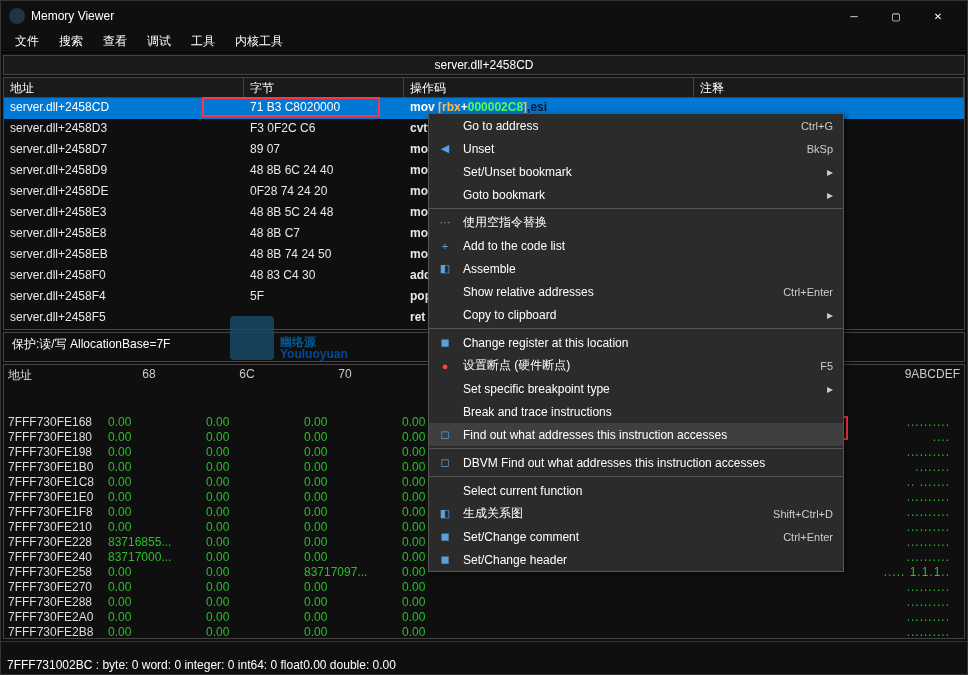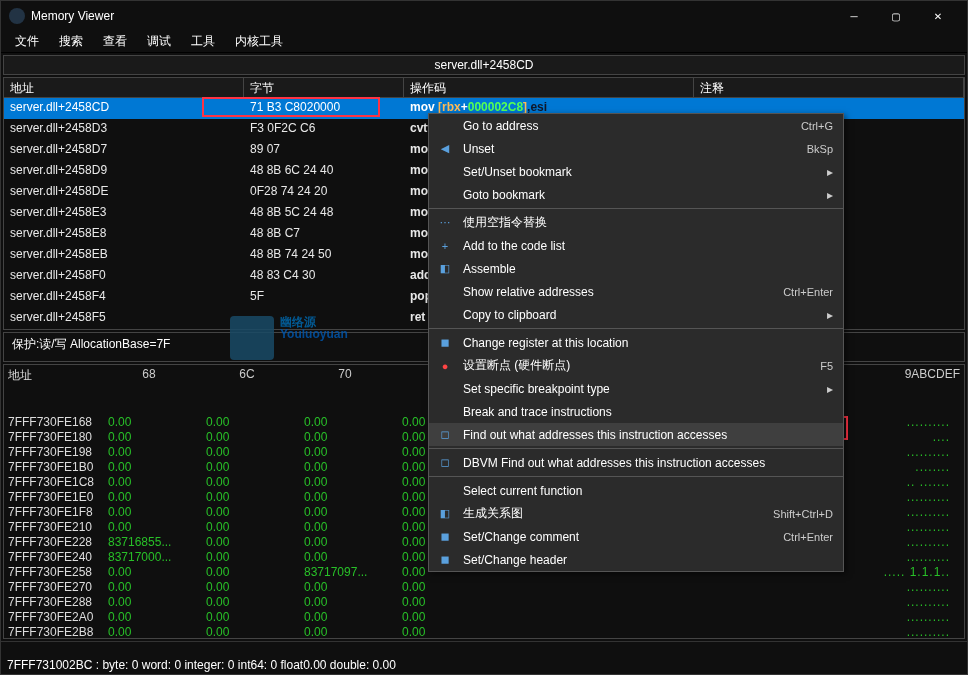--- a/index.html
+++ b/index.html
@@ -35,21 +35,21 @@
 .mid-label{color:#fff;padding:2px 6px;font-size:12px;position:absolute;top:1px;left:2px}
 .mh-col{width:90px;text-align:center}
 .hex-section{flex:1;border:1px solid #444;margin:2px;background:#0f0f0f;overflow:hidden;font-family:Consolas,monospace;font-size:12px;position:relative}
 .hex-header{display:flex;color:#ccc;padding:2px 4px;font-family:Consolas,monospace}
 .hex-row{display:flex;padding:0 4px;height:15px;color:#28c028}
 .hex-addr{width:100px;color:#ddd}
 .hex-cols{display:flex;gap:16px}
 .hex-col{width:82px}
 .hex-ascii{color:#28c028;margin-left:20px;letter-spacing:1px}
 .status{height:20px;background:#0f0f0f;color:#fff;padding:16px 6px;border-top:1px solid #333;font-size:12px}
-.watermark{position:absolute;top:316px;left:230px;color:#0066aa;font-size:28px;font-weight:bold;opacity:0.85;pointer-events:none;font-family:"Microsoft YaHei",sans-serif;display:flex;align-items:flex-start}
+.watermark{position:absolute;top:316px;left:230px;color:#0066aa;font-size:28px;font-weight:bold;opacity:0.85;pointer-events:none;font-family:"Microsoft YaHei",sans-serif;display:flex;align-items:flex-end}
 .wm-icon{width:44px;height:44px;background:#194a66;border-radius:4px;margin-right:6px}
 .wm-text{display:flex;flex-direction:column;line-height:1}
 .wm-sub{font-size:12px;color:#0055aa}
 .context-menu{position:absolute;top:113px;left:428px;width:416px;background:#2b2b2b;border:1px solid #555;box-shadow:2px 2px 6px rgba(0,0,0,0.5);z-index:100}
 .cm-item{display:flex;align-items:center;height:23px;padding:0 10px 0 6px;color:#fff;font-size:12px}
 .cm-item.hover{background:#3f3f3f}
 .cm-icon{width:20px;margin-right:8px;text-align:center;font-size:11px;color:#5aa0dd}
 .cm-label{flex:1}
 .cm-shortcut{color:#ccc;font-size:11px}
 .cm-arrow{color:#ccc;margin-left:8px}

